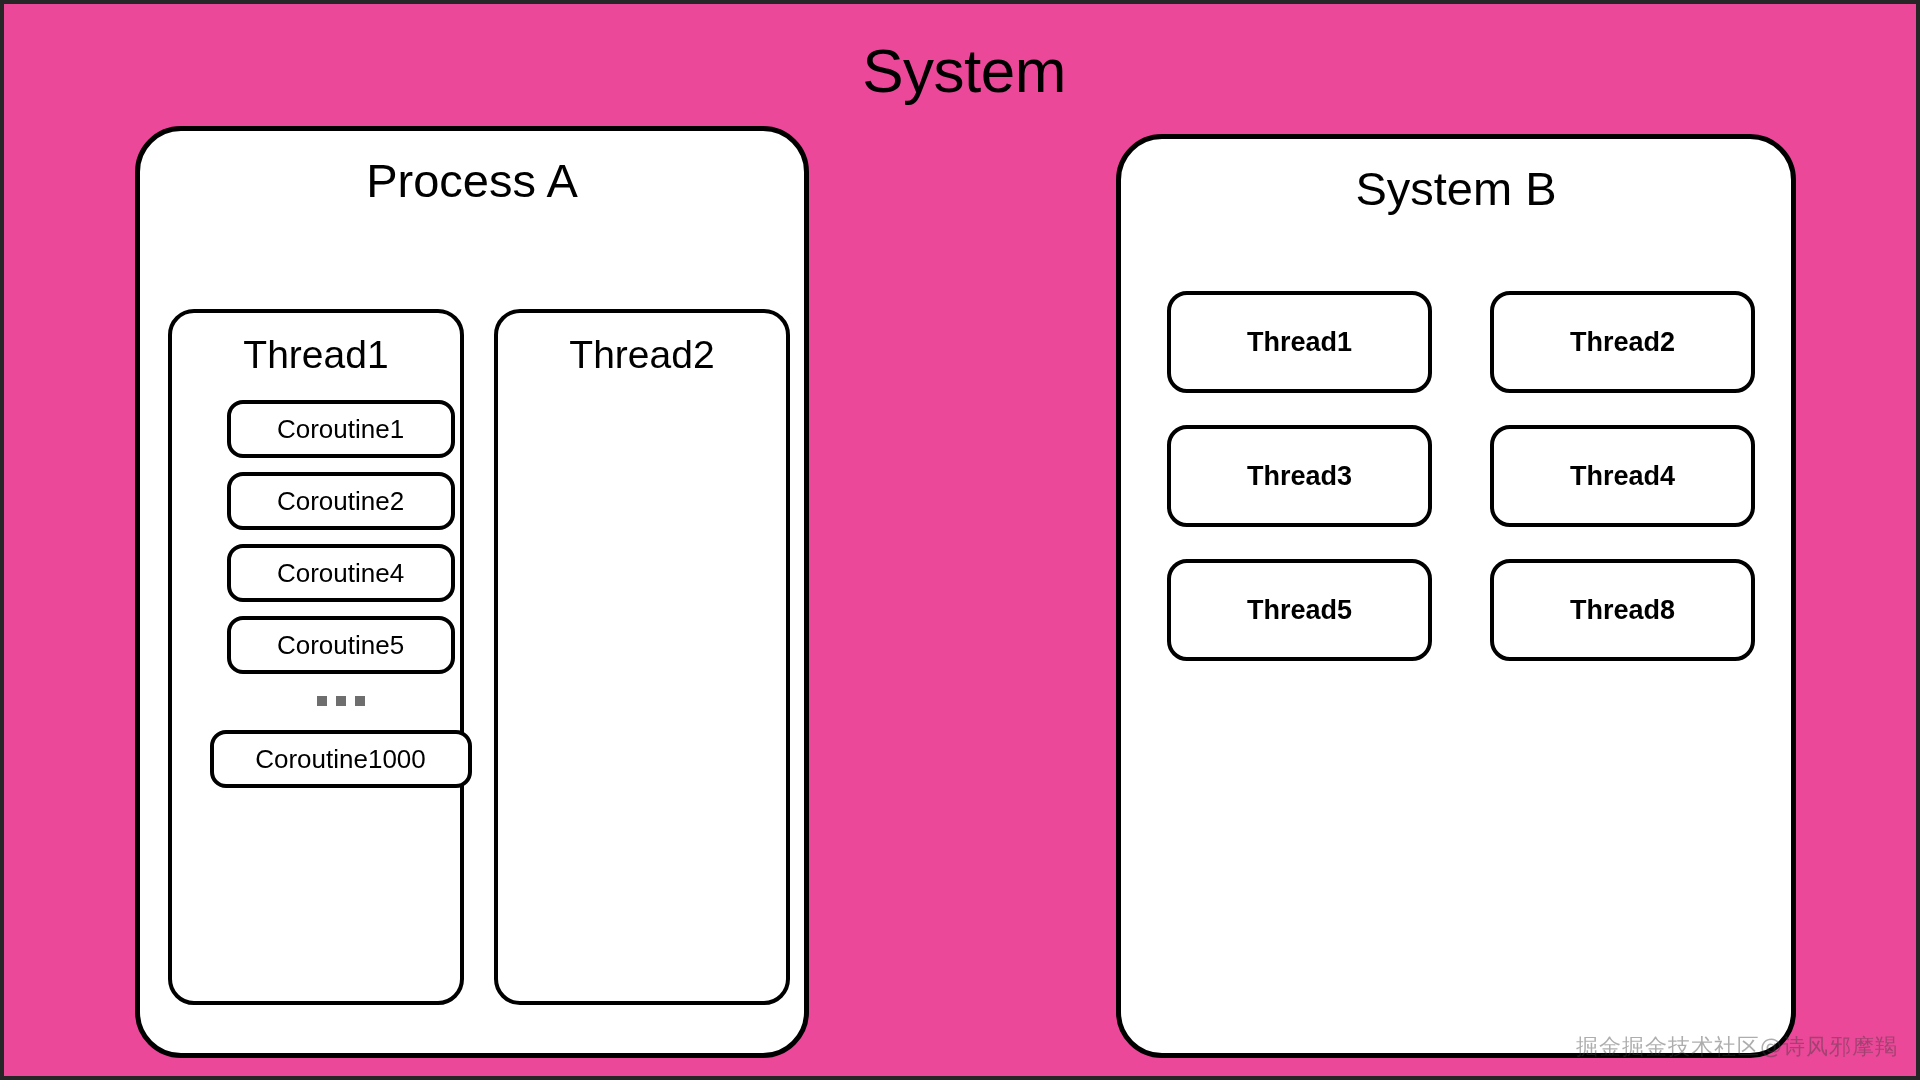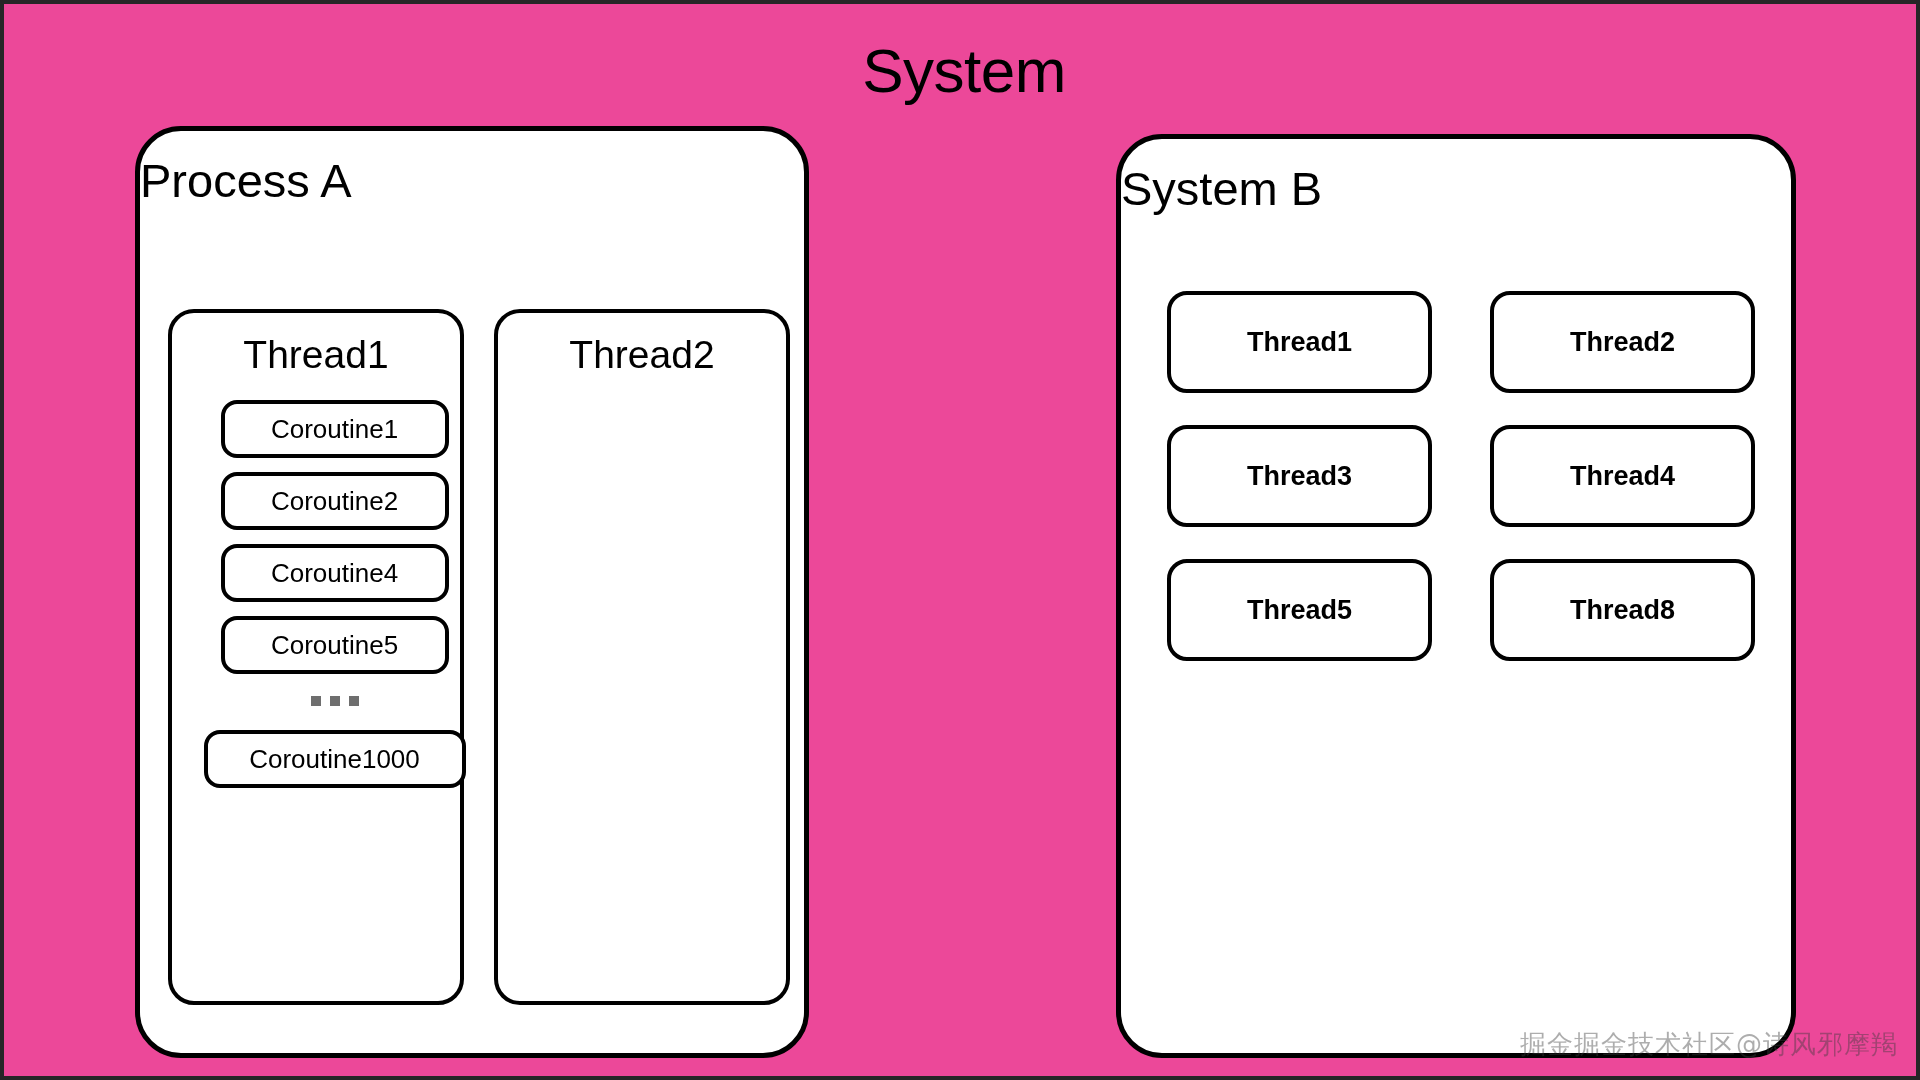--- a/index.html
+++ b/index.html
@@ -42,21 +42,21 @@
     background: #ffffff;
   }
   #process-a { left: 131px; top: 122px; width: 674px; height: 932px; }
   #process-b { left: 1112px; top: 130px; width: 680px; height: 924px; }
 
   .process-title {
     position: absolute;
     top: 26px;
     left: 0;
     width: 100%;
-    text-align: left;
+    text-align: center;
     font-size: 47px;
     font-weight: 400;
     color: #000000;
     line-height: 1;
   }
 
   
   .thread-col {
     position: absolute;
     border: 4px solid #000000;
@@ -75,21 +75,21 @@
     font-size: 39px;
     font-weight: 400;
     color: #000000;
     line-height: 1;
   }
 
   
   .coroutine-list {
     position: absolute;
     top: 87px;
-    left: 6px;
+    left: 12px;
     width: 100%;
     padding-left: 25px;
   }
   .coroutine {
     position: relative;
     margin: 0 auto 14px auto;
     width: 228px;
     height: 58px;
     border: 4px solid #000000;
     border-radius: 16px;
@@ -146,21 +146,21 @@
     font-size: 27px;
     font-weight: 700;
     color: #000000;
   }
 
   
   .watermark {
     position: absolute;
     right: 18px;
     bottom: 14px;
-    font-size: 26px;
+    font-size: 22px;
     font-weight: 400;
     color: rgba(60,60,60,0.42);
     white-space: nowrap;
     letter-spacing: 1px;
     font-family: "DejaVu Sans", sans-serif;
   }
 </style>
 </head>
 <body>
 

